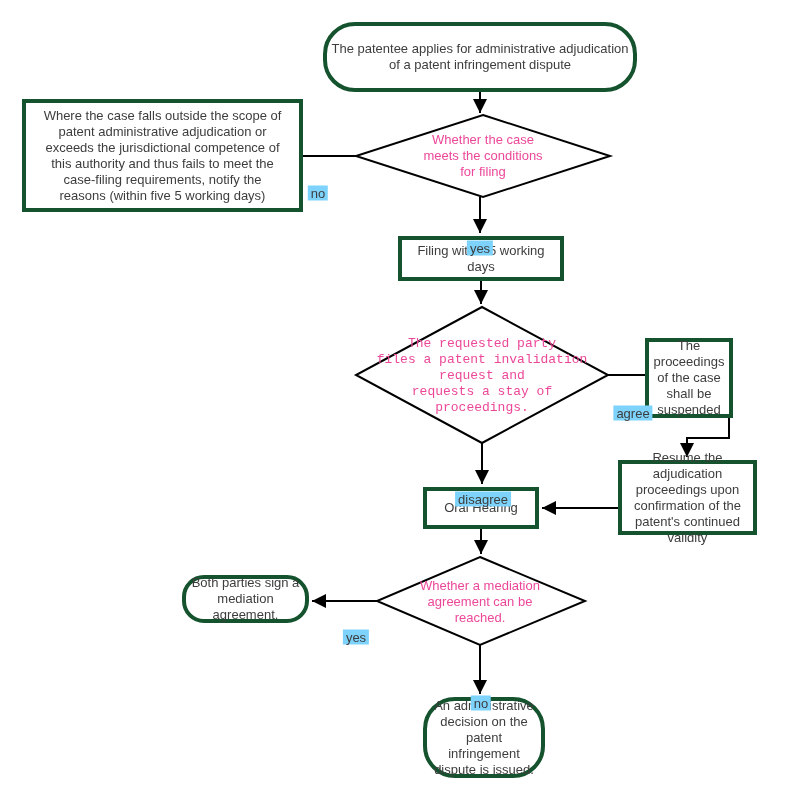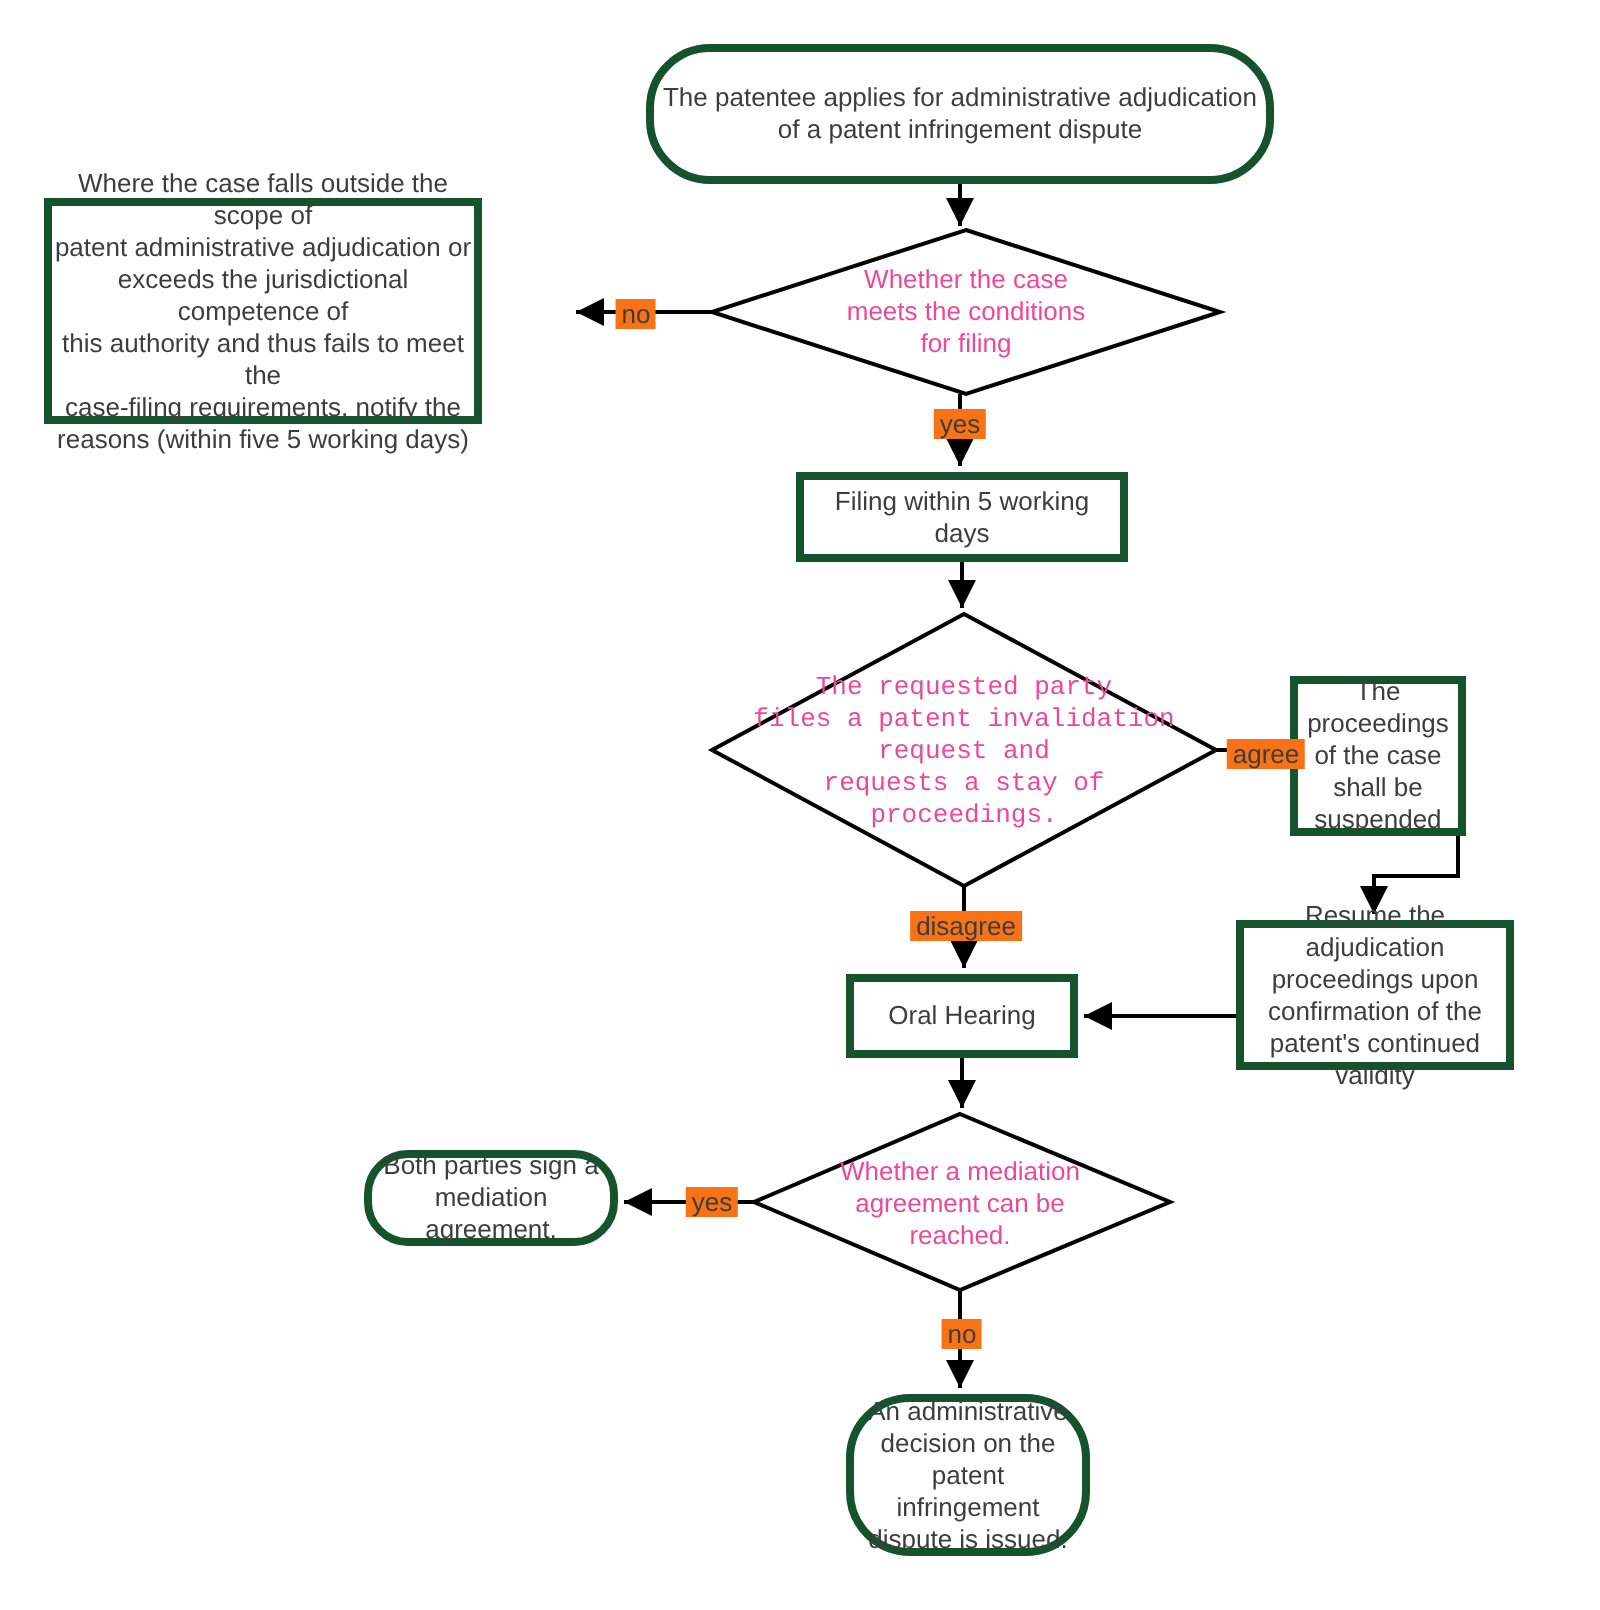--- a/index.html
+++ b/index.html
@@ -43,26 +43,27 @@
     text-align: center;
     font-size: 13px;
     line-height: 16px;
     white-space: pre-line;
     color: #ec4899;
     pointer-events: none;
   }
   .edge-label {
     position: absolute;
     transform: translate(-50%, -50%);
-    background: #f97316;
+    background: #7dd3fc;
     padding: 0 3px;
     font-size: 13px;
     line-height: 15px;
     color: #3d3d3d;
     white-space: nowrap;
+    margin-top: 36px;
   }
   .rounded-lg { border-radius: 32px; }
   .rounded-md { border-radius: 22px; }
 </style>
 </head>
 <body>
 
 <div id="canvas">
 
   <svg id="edges-svg" viewBox="0 0 800 805" xmlns="http://www.w3.org/2000/svg">
@@ -85,21 +86,21 @@
     <path d="M480,645 V694" stroke="#000000" stroke-width="2" fill="none" marker-end="url(#arrow)"></path>
 
     <polygon points="483,115 610,156 483,197 356,156" fill="#ffffff" stroke="#000000" stroke-width="2"></polygon>
     <polygon points="482,307 608,375 482,443 356,375" fill="#ffffff" stroke="#000000" stroke-width="2"></polygon>
     <polygon points="480,557 585,601 480,645 377,601" fill="#ffffff" stroke="#000000" stroke-width="2"></polygon>
   </svg>
 
   <div class="node rounded-lg" style="left:323px; top:22px; width:314px; height:70px;">The patentee applies for administrative adjudication
 of a patent infringement dispute</div>
 
-  <div class="node" style="left:22px; top:99px; width:219px; height:113px;">Where the case falls outside the scope of
+  <div class="node" style="left:22px; top:99px; width:281px; height:113px;">Where the case falls outside the scope of
 patent administrative adjudication or
 exceeds the jurisdictional competence of
 this authority and thus fails to meet the
 case-filing requirements, notify the
 reasons (within five 5 working days)</div>
 
   <div class="node" style="left:398px; top:236px; width:166px; height:45px;">Filing within 5 working
 days</div>
 
   <div class="node" style="left:645px; top:338px; width:88px; height:80px;">The

